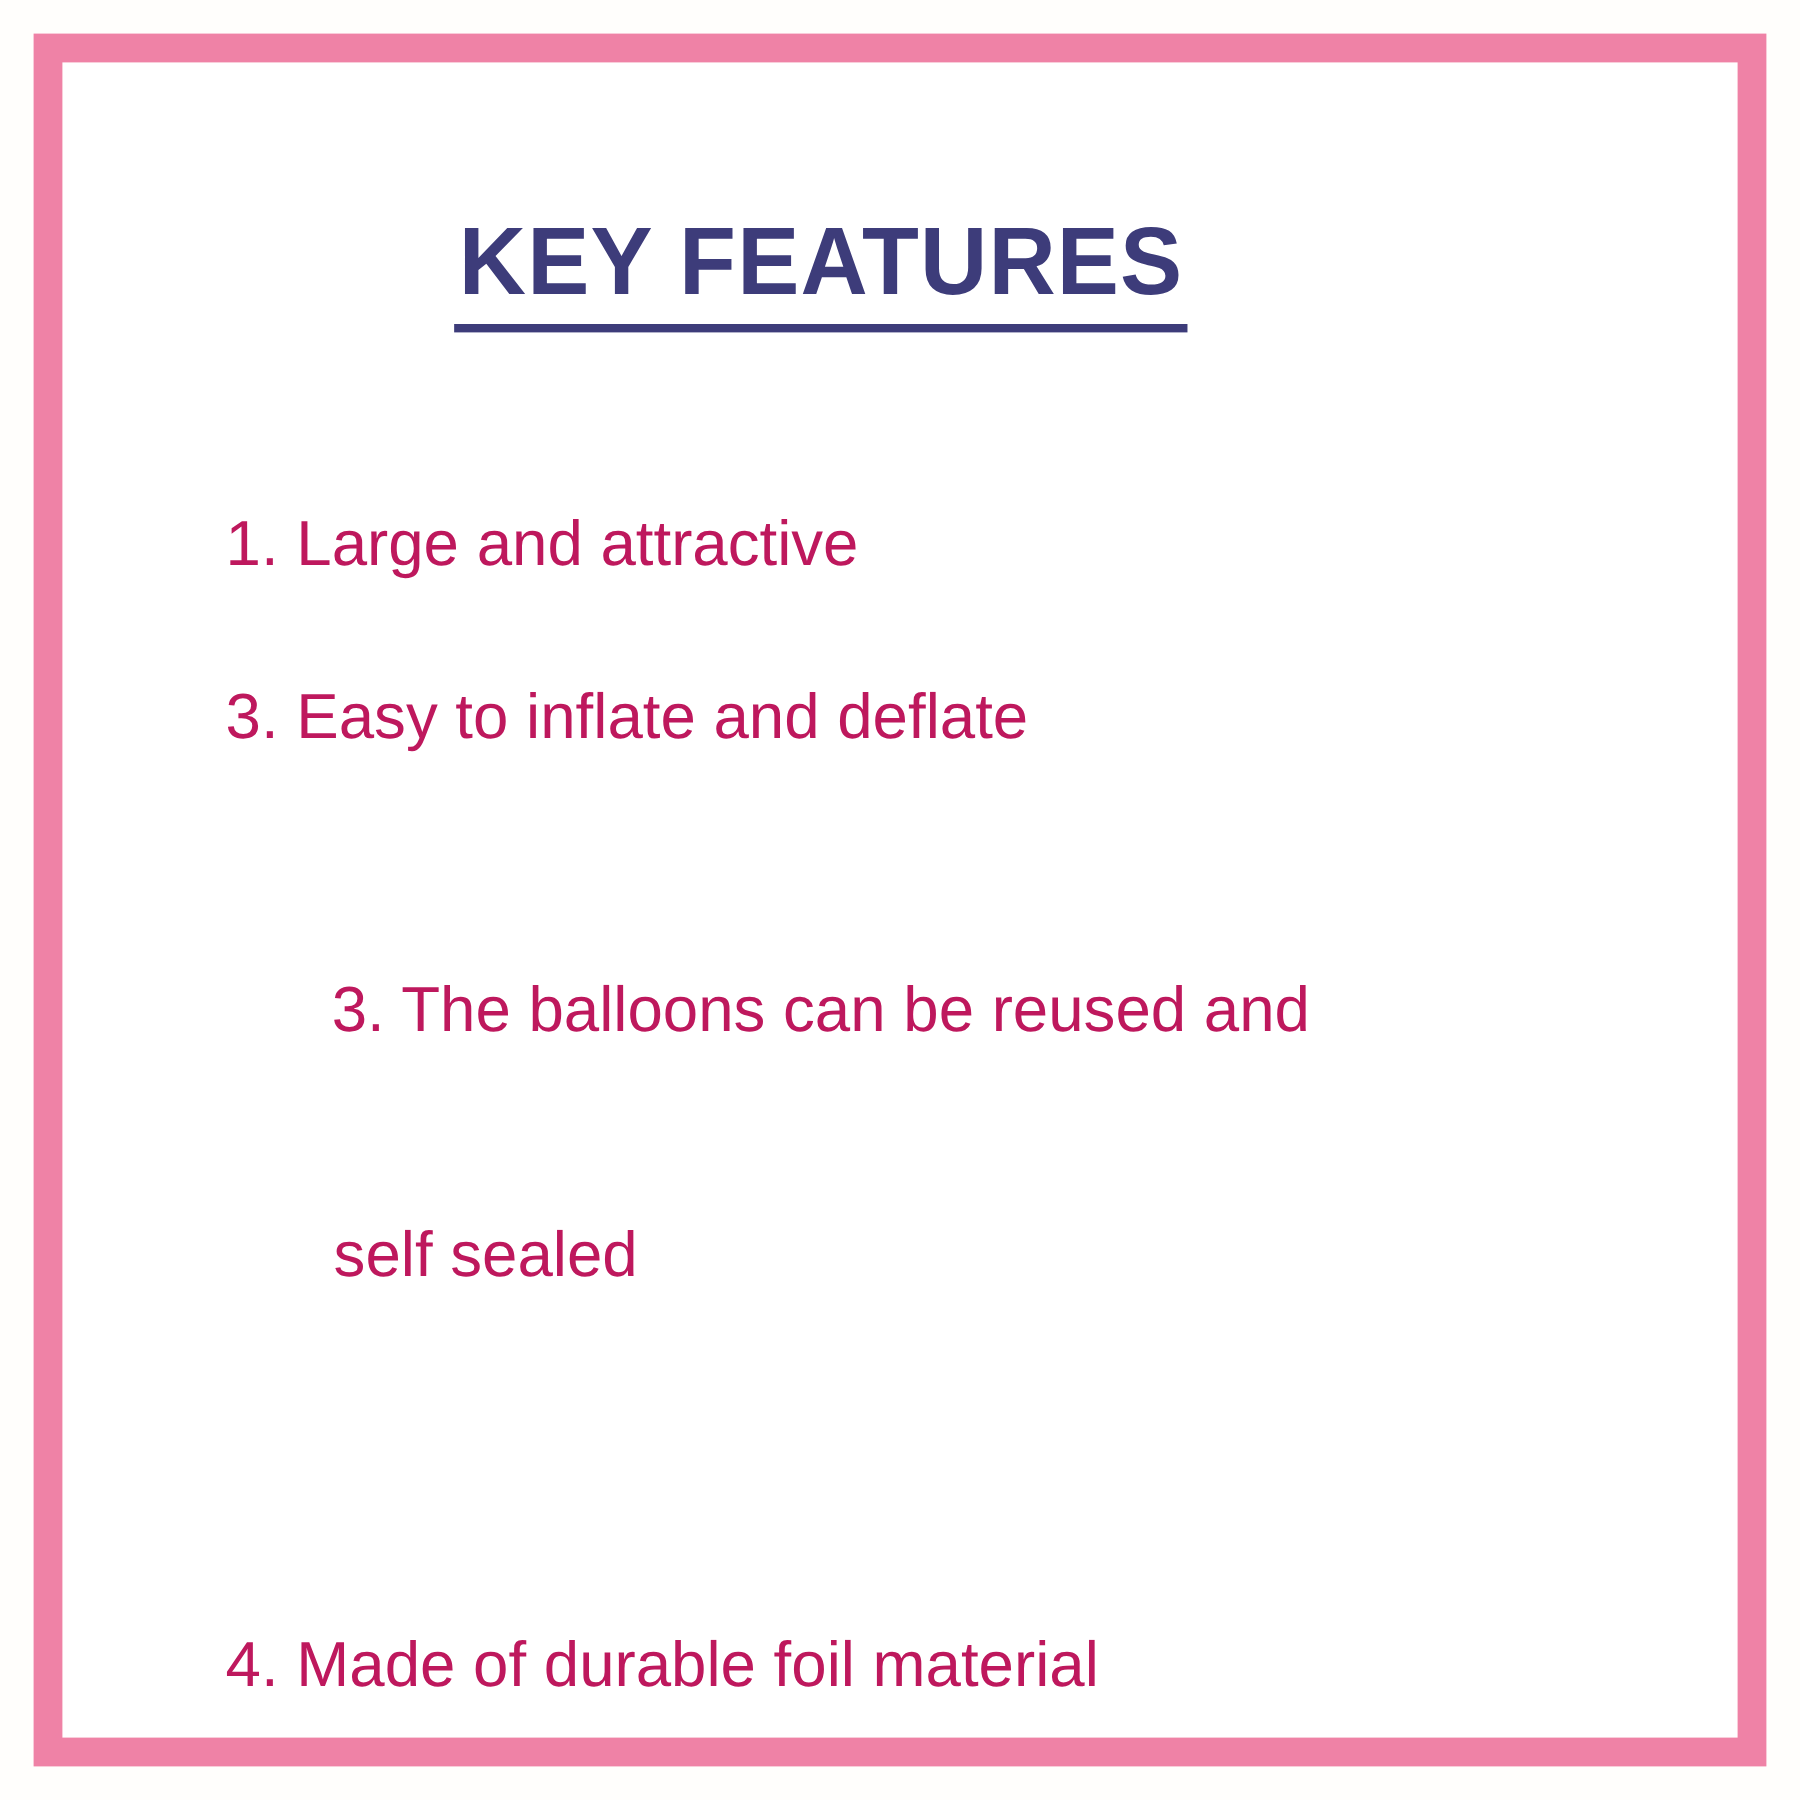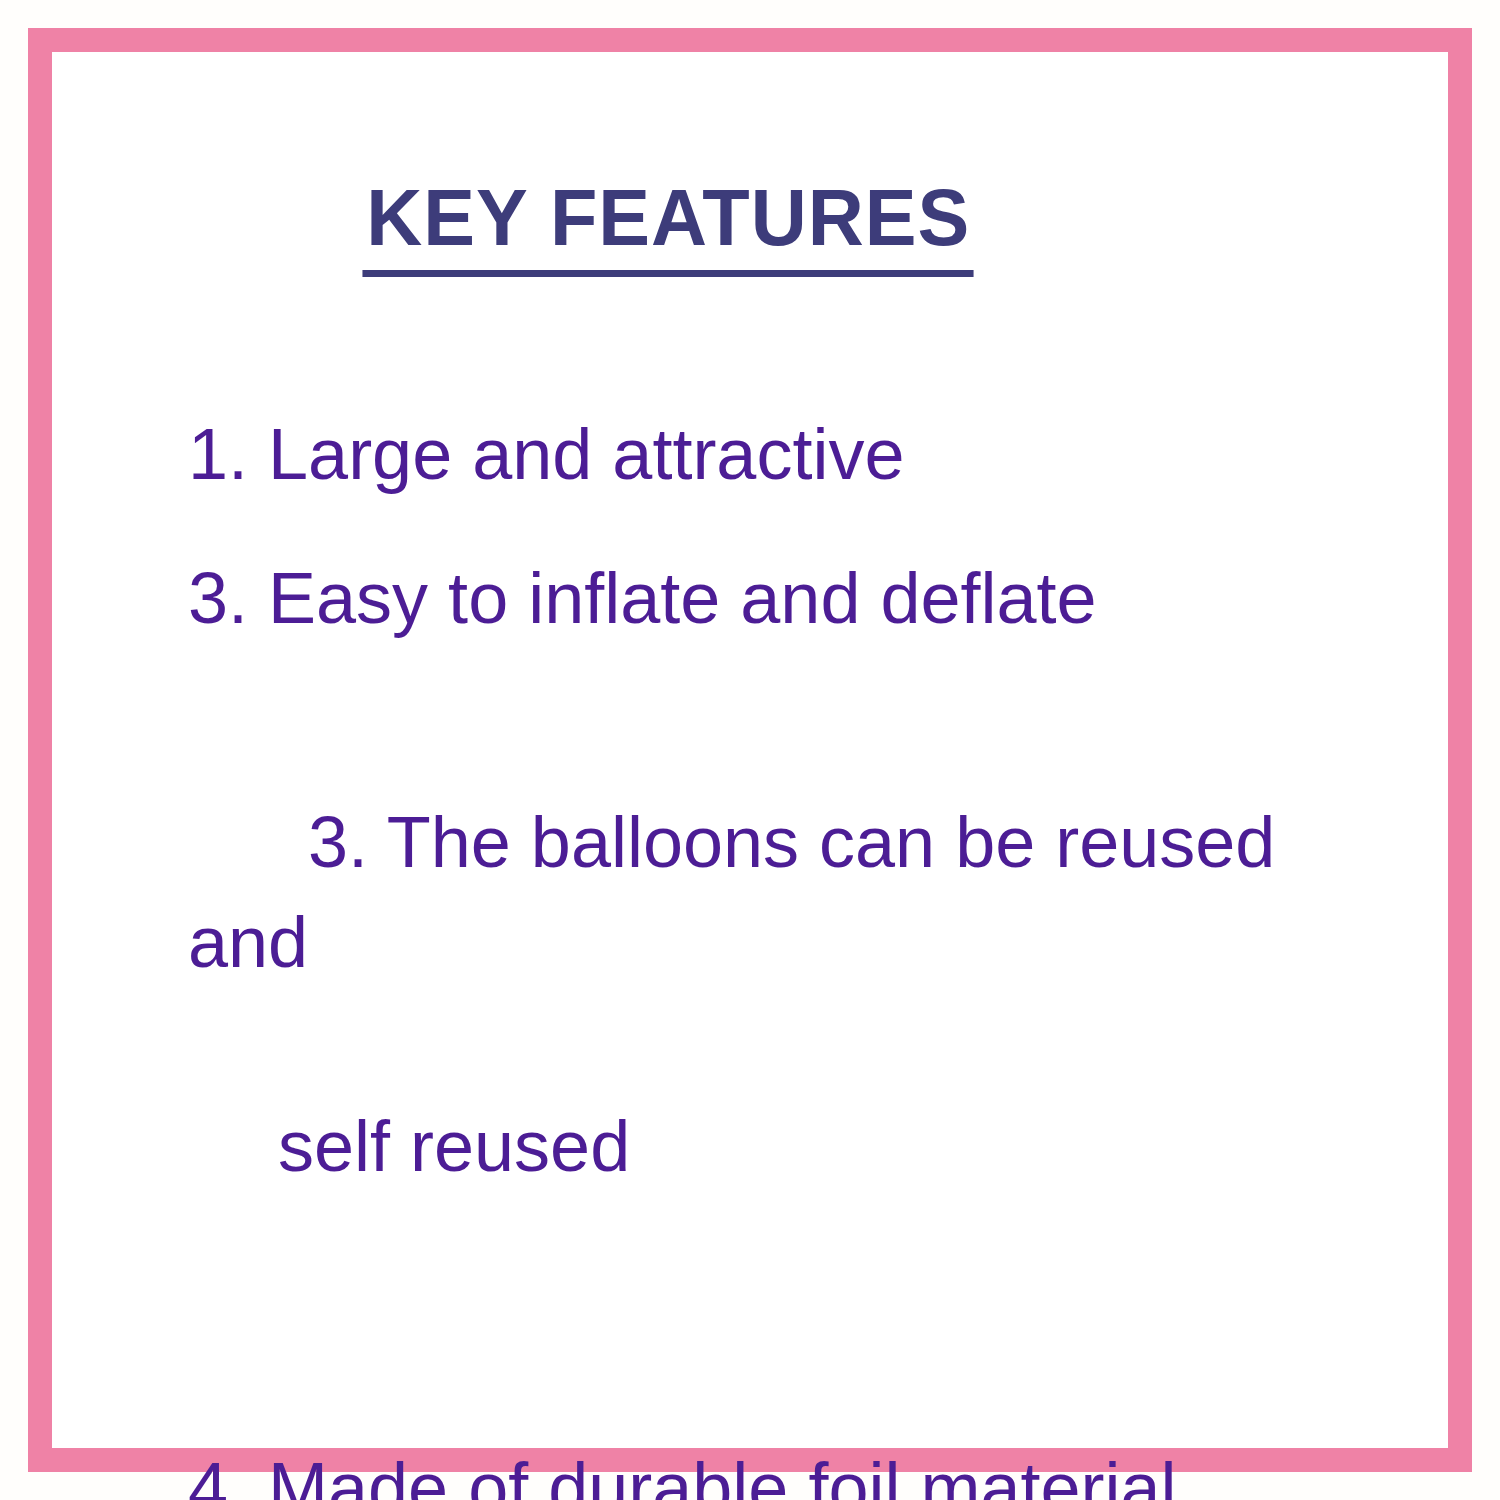--- a/index.html
+++ b/index.html
@@ -40,21 +40,21 @@
     top: 52px;
     width: 1396px;
     height: 1396px;
     background: #ffffff;
     box-sizing: border-box;
   }
 
   
   #title-block {
     position: absolute;
-    left: 0;
+    left: 16px;
     top: 176px;
     width: 1336px;
     text-align: center;
   }
   #title {
     display: inline-block;
     color: #3d3c7a;
     font-family: "Liberation Sans Narrow", "Liberation Sans", "DejaVu Sans", sans-serif;
     font-weight: bold;
     font-size: 80px;
@@ -70,24 +70,24 @@
   
   #features {
     position: absolute;
     left: 188px;
     top: 404px;
     width: 1180px;
   }
 
   .feature-item {
     display: block;
-    color: #4c1d95;
+    color: #be185d;
     font-family: "Liberation Sans Narrow", "Liberation Sans", "DejaVu Sans", sans-serif;
     font-weight: normal;
-    font-size: 72px;
+    font-size: 53px;
     line-height: 100px;
     margin-bottom: 44px;
     white-space: pre-wrap;
     letter-spacing: 0px;
   }
   .feature-item:last-child {
     margin-bottom: 0;
   }
   
   .feature-item.wrapped {
@@ -115,19 +115,19 @@
   </div>
 
   <div id="features">
 
     <div class="feature-item">1. Large and attractive</div>
 
     <div class="feature-item">3. Easy to inflate and deflate</div>
 
     <div class="feature-item wrapped">
       <span>3. The balloons can be reused and</span>
-      <span class="wrap-line-2">self reused</span>
+      <span class="wrap-line-2">self sealed</span>
     </div>
 
     <div class="feature-item">4. Made of durable foil material</div>
 
   </div>
 </div>
 
 </body></html>

